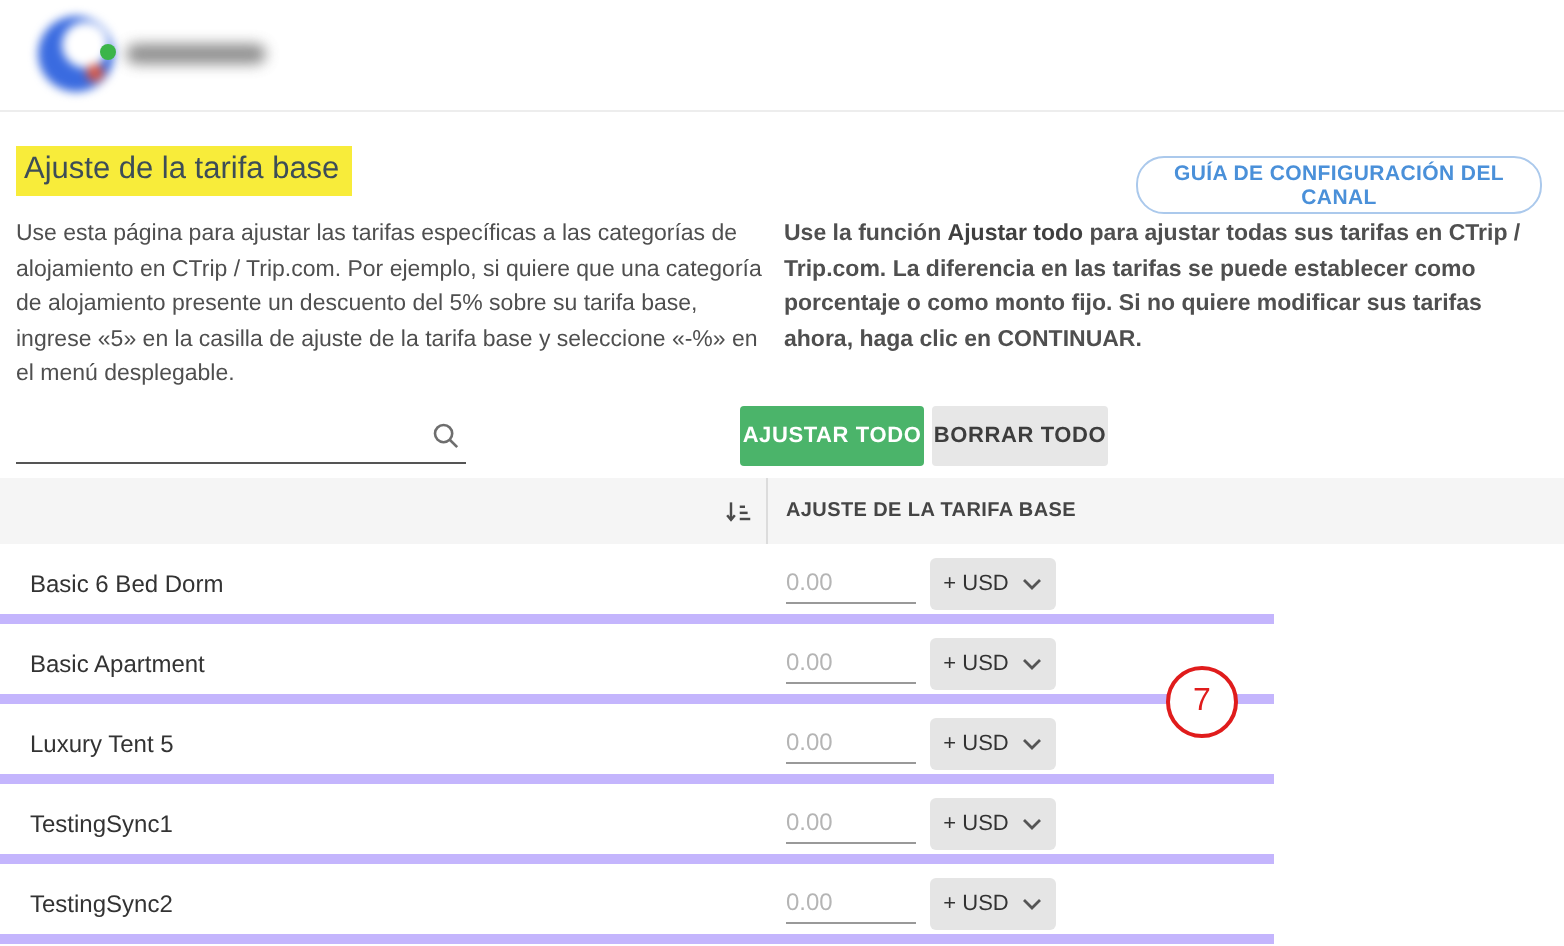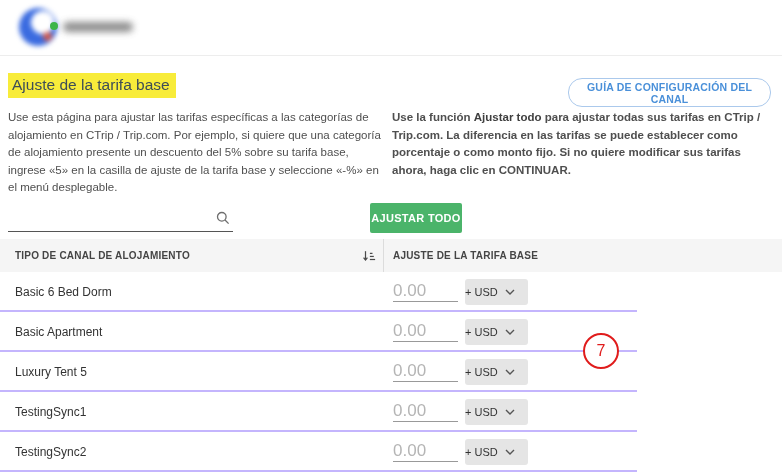--- a/index.html
+++ b/index.html
@@ -40,28 +40,28 @@
 
   
   .thead { position:absolute; left:0; top:239px; width:782px; height:33px; background:#f5f5f5; }
   .th { position:absolute; top:0; height:33px; line-height:33px; font-size:10px; font-weight:bold;
         color:#454545; letter-spacing:.2px; }
   .th1 { left:15px; }
   .th2 { left:393px; }
   .th-divider { position:absolute; left:383px; top:0; width:1px; height:33px; background:#dcdcdc; }
   .sort-icon { position:absolute; left:362px; top:10px; cursor:pointer; }
 
-  .row { position:absolute; left:0; width:637px; height:40px; border-bottom:2px solid #c4b5fd; background:#fff; }
+  .row { position:absolute; left:0; width:637px; height:40px; border-bottom:5px solid #c4b5fd; background:#fff; }
   .row-name { position:absolute; left:15px; top:13px; font-size:12px; color:#333; }
   .adj-input { position:absolute; left:393px; top:8px; width:65px; height:22px; border:0; outline:none;
-               border-bottom:1px solid #999; font-size:17px; color:#555; font-family:inherit; background:transparent; }
+               border-bottom:1px solid #999; font-size:12px; color:#555; font-family:inherit; background:transparent; }
   .adj-input::placeholder { color:#b5b5b5; }
   .unit-select { position:absolute; left:465px; top:7px; width:63px; height:26px; background:#e5e5e5;
                  border:0; border-radius:3px; font-size:11px; color:#333; cursor:pointer; font-family:inherit;
-                 display:flex; align-items:center; justify-content:flex-start; gap:7px; }
+                 display:flex; align-items:center; justify-content:center; gap:7px; }
   .unit-label { font-weight:normal; }
 
   
   .annotation { position:absolute; left:583px; top:333px; width:36px; height:36px; border-radius:50%;
                 background:#fff; border:2.5px solid #e01c1c; color:#e01c1c; font-size:16px;
                 display:flex; align-items:center; justify-content:center; z-index:5; }
 </style>
 </head>
 <body>
 
@@ -82,23 +82,23 @@
   <div class="search-box">
     <input class="search-input" type="text" placeholder="Buscar alojamientos" style="">
     <span class="search-icon">
       <svg width="14" height="14" viewBox="0 0 14 14">
           <circle cx="5.8" cy="5.8" r="4.3" fill="none" stroke="#6e6e6e" stroke-width="1.3"></circle>
           <line x1="9" y1="9" x2="12.6" y2="12.6" stroke="#6e6e6e" stroke-width="1.3"></line>
         </svg>
     </span>
   </div>
   <button class="btn btn-green">AJUSTAR TODO</button>
+  <button class="btn btn-gray">BORRAR TODO</button>
 
   <div class="thead">
-    <span class="th th1">TIPO DE CANAL DE ALOJAMIENTO</span>
     <span class="sort-icon">
       <svg width="14" height="14" viewBox="0 0 16 16" fill="none" stroke="#4a4a4a" stroke-width="1.4">
         <line x1="4" y1="2.5" x2="4" y2="12.5"></line>
           <polyline points="1.8,9.8 4,12.5 6.2,9.8"></polyline>
         <line x1="9" y1="5" x2="12" y2="5"></line>
           <line x1="9" y1="8.5" x2="13.5" y2="8.5"></line>
           <line x1="9" y1="12" x2="15" y2="12"></line>
       </svg>
     </span>
     <span class="th-divider"></span>

